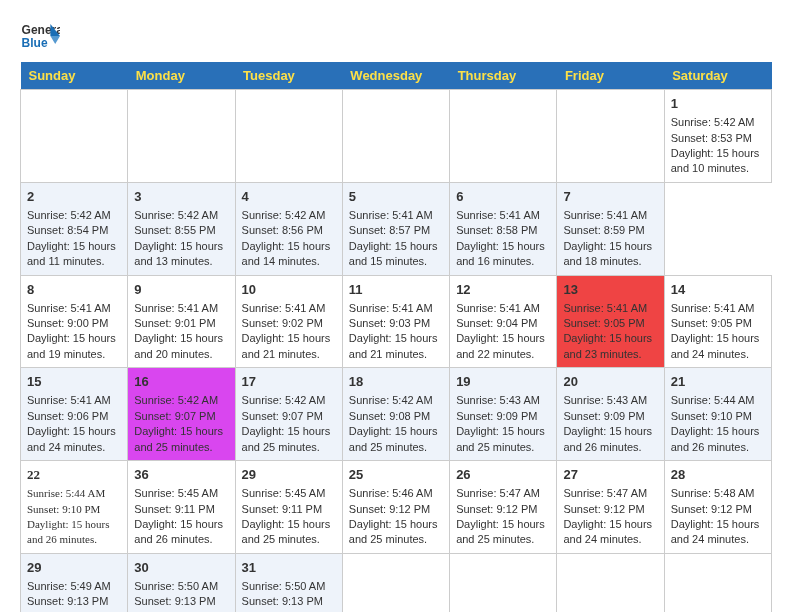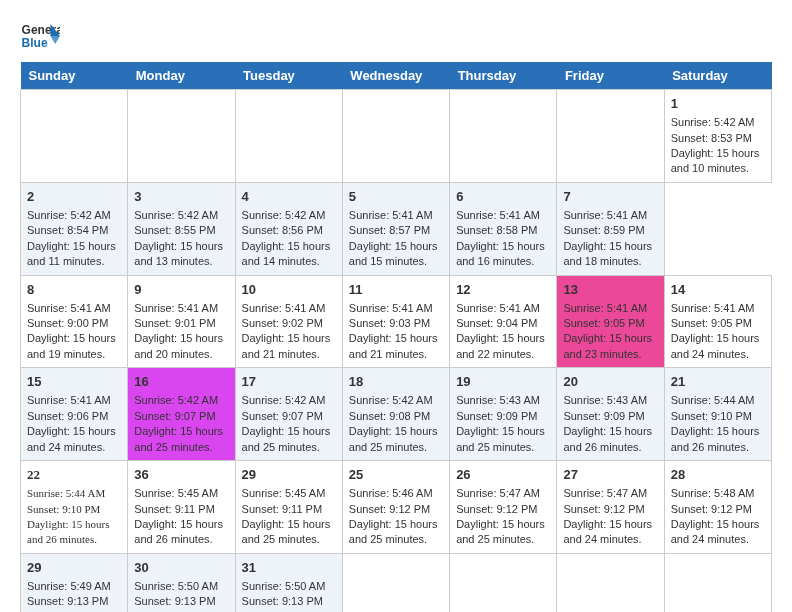--- a/index.html
+++ b/index.html
@@ -37,21 +37,21 @@
       font-size: 15px;
       color: #555;
     }
     .calendar-table {
       width: 100%;
       border-collapse: collapse;
       font-size: 11px;
     }
     .calendar-table th {
       background-color: #2970b8;
-      color: #ffffff;
+      color: #fde047;
       padding: 6px 8px;
       text-align: left;
       font-size: 13px;
       font-weight: bold;
     }
     .calendar-table td {
       border: 1px solid #ccc;
       vertical-align: top;
       padding: 5px 6px;
       width: calc(100% / 7);
@@ -124,21 +124,21 @@
         <td style="background-color: rgb(238, 243, 250);"><span class="day-num">5</span><span>Sunrise: 5:41 AM</span><br><span>Sunset: 8:57 PM</span><br><span>Daylight: 15 hours and 15 minutes.</span></td>
         <td style="background-color: rgb(238, 243, 250);"><span class="day-num">6</span><span>Sunrise: 5:41 AM</span><br><span>Sunset: 8:58 PM</span><br><span>Daylight: 15 hours and 16 minutes.</span></td>
         <td style="background-color: rgb(238, 243, 250);"><span class="day-num">7</span><span>Sunrise: 5:41 AM</span><br><span>Sunset: 8:59 PM</span><br><span>Daylight: 15 hours and 18 minutes.</span></td>
       </tr>
       <tr>
         <td style="background-color: rgb(255, 255, 255);"><span class="day-num">8</span><span>Sunrise: 5:41 AM</span><br><span>Sunset: 9:00 PM</span><br><span>Daylight: 15 hours and 19 minutes.</span></td>
         <td style="background-color: rgb(255, 255, 255);"><span class="day-num">9</span><span>Sunrise: 5:41 AM</span><br><span>Sunset: 9:01 PM</span><br><span>Daylight: 15 hours and 20 minutes.</span></td>
         <td style="background-color: rgb(255, 255, 255);"><span class="day-num">10</span><span>Sunrise: 5:41 AM</span><br><span>Sunset: 9:02 PM</span><br><span>Daylight: 15 hours and 21 minutes.</span></td>
         <td style="background-color: rgb(255, 255, 255);"><span class="day-num">11</span><span>Sunrise: 5:41 AM</span><br><span>Sunset: 9:03 PM</span><br><span>Daylight: 15 hours and 21 minutes.</span></td>
         <td style="background-color: rgb(255, 255, 255);"><span class="day-num">12</span><span>Sunrise: 5:41 AM</span><br><span>Sunset: 9:04 PM</span><br><span>Daylight: 15 hours and 22 minutes.</span></td>
-        <td style="background-color: #ec4899;"><span class="day-num">13</span><span>Sunrise: 5:41 AM</span><br><span>Sunset: 9:05 PM</span><br><span>Daylight: 15 hours and 23 minutes.</span></td>
+        <td style="background-color: #ef4444;"><span class="day-num">13</span><span>Sunrise: 5:41 AM</span><br><span>Sunset: 9:05 PM</span><br><span>Daylight: 15 hours and 23 minutes.</span></td>
         <td style="background-color: rgb(255, 255, 255);"><span class="day-num">14</span><span>Sunrise: 5:41 AM</span><br><span>Sunset: 9:05 PM</span><br><span>Daylight: 15 hours and 24 minutes.</span></td>
       </tr>
       <tr>
         <td style="background-color: rgb(238, 243, 250);"><span class="day-num">15</span><span>Sunrise: 5:41 AM</span><br><span>Sunset: 9:06 PM</span><br><span>Daylight: 15 hours and 24 minutes.</span></td>
         <td style="background-color: #d946ef;"><span class="day-num">16</span><span>Sunrise: 5:42 AM</span><br><span>Sunset: 9:07 PM</span><br><span>Daylight: 15 hours and 25 minutes.</span></td>
         <td style="background-color: rgb(238, 243, 250);"><span class="day-num">17</span><span>Sunrise: 5:42 AM</span><br><span>Sunset: 9:07 PM</span><br><span>Daylight: 15 hours and 25 minutes.</span></td>
         <td style="background-color: rgb(238, 243, 250);"><span class="day-num">18</span><span>Sunrise: 5:42 AM</span><br><span>Sunset: 9:08 PM</span><br><span>Daylight: 15 hours and 25 minutes.</span></td>
         <td style="background-color: rgb(238, 243, 250);"><span class="day-num">19</span><span>Sunrise: 5:43 AM</span><br><span>Sunset: 9:09 PM</span><br><span>Daylight: 15 hours and 25 minutes.</span></td>
         <td style="background-color: rgb(238, 243, 250);"><span class="day-num">20</span><span>Sunrise: 5:43 AM</span><br><span>Sunset: 9:09 PM</span><br><span>Daylight: 15 hours and 26 minutes.</span></td>
         <td style="background-color: rgb(238, 243, 250);"><span class="day-num">21</span><span>Sunrise: 5:44 AM</span><br><span>Sunset: 9:10 PM</span><br><span>Daylight: 15 hours and 26 minutes.</span></td>

